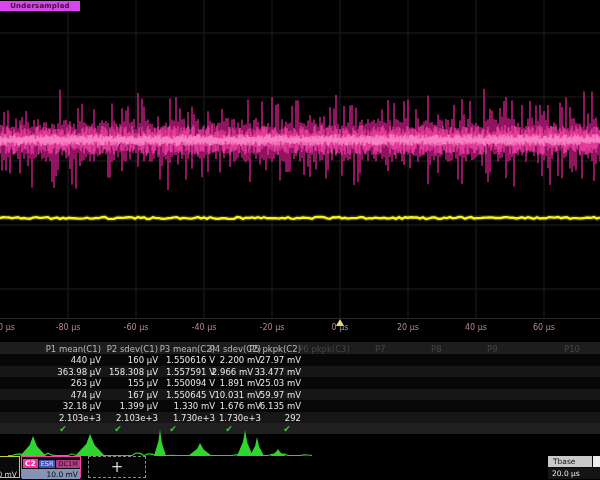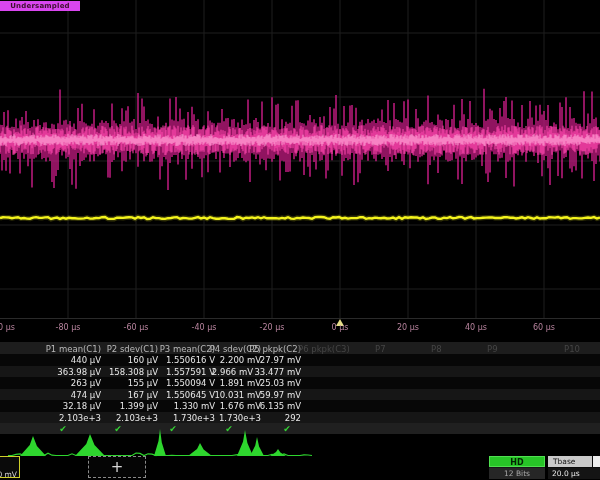--- a/index.html
+++ b/index.html
@@ -163,27 +163,31 @@
 
   <div class="dock">
 
     <div class="desc c1box">
       <div class="row">
         
       </div>
       <div class="c1val">10.0 mV</div>
     </div>
 
+    <div class="desc c2box">
+      <div class="row">
+        <span class="c2tag">C2</span>
+        <span class="badge esr">ESR</span>
+        <span class="badge dcb">DC1M</span>
+      </div>
+      <div class="c2scale">10.0 mV</div>
+    </div>
 
     <div class="desc plusbox">+</div>
 
-    <div class="desc hdbox">
-      <div class="hdtag">HD</div>
-      <div class="hdbits">12 Bits</div>
-    </div>
 
     <div class="desc tbase">
       <div class="tbhead">
         <div class="tbname">Tbase</div>
         <div class="tbaux"></div>
       </div>
       <div class="tbval">20.0 µs</div>
     </div>
 
   </div>

